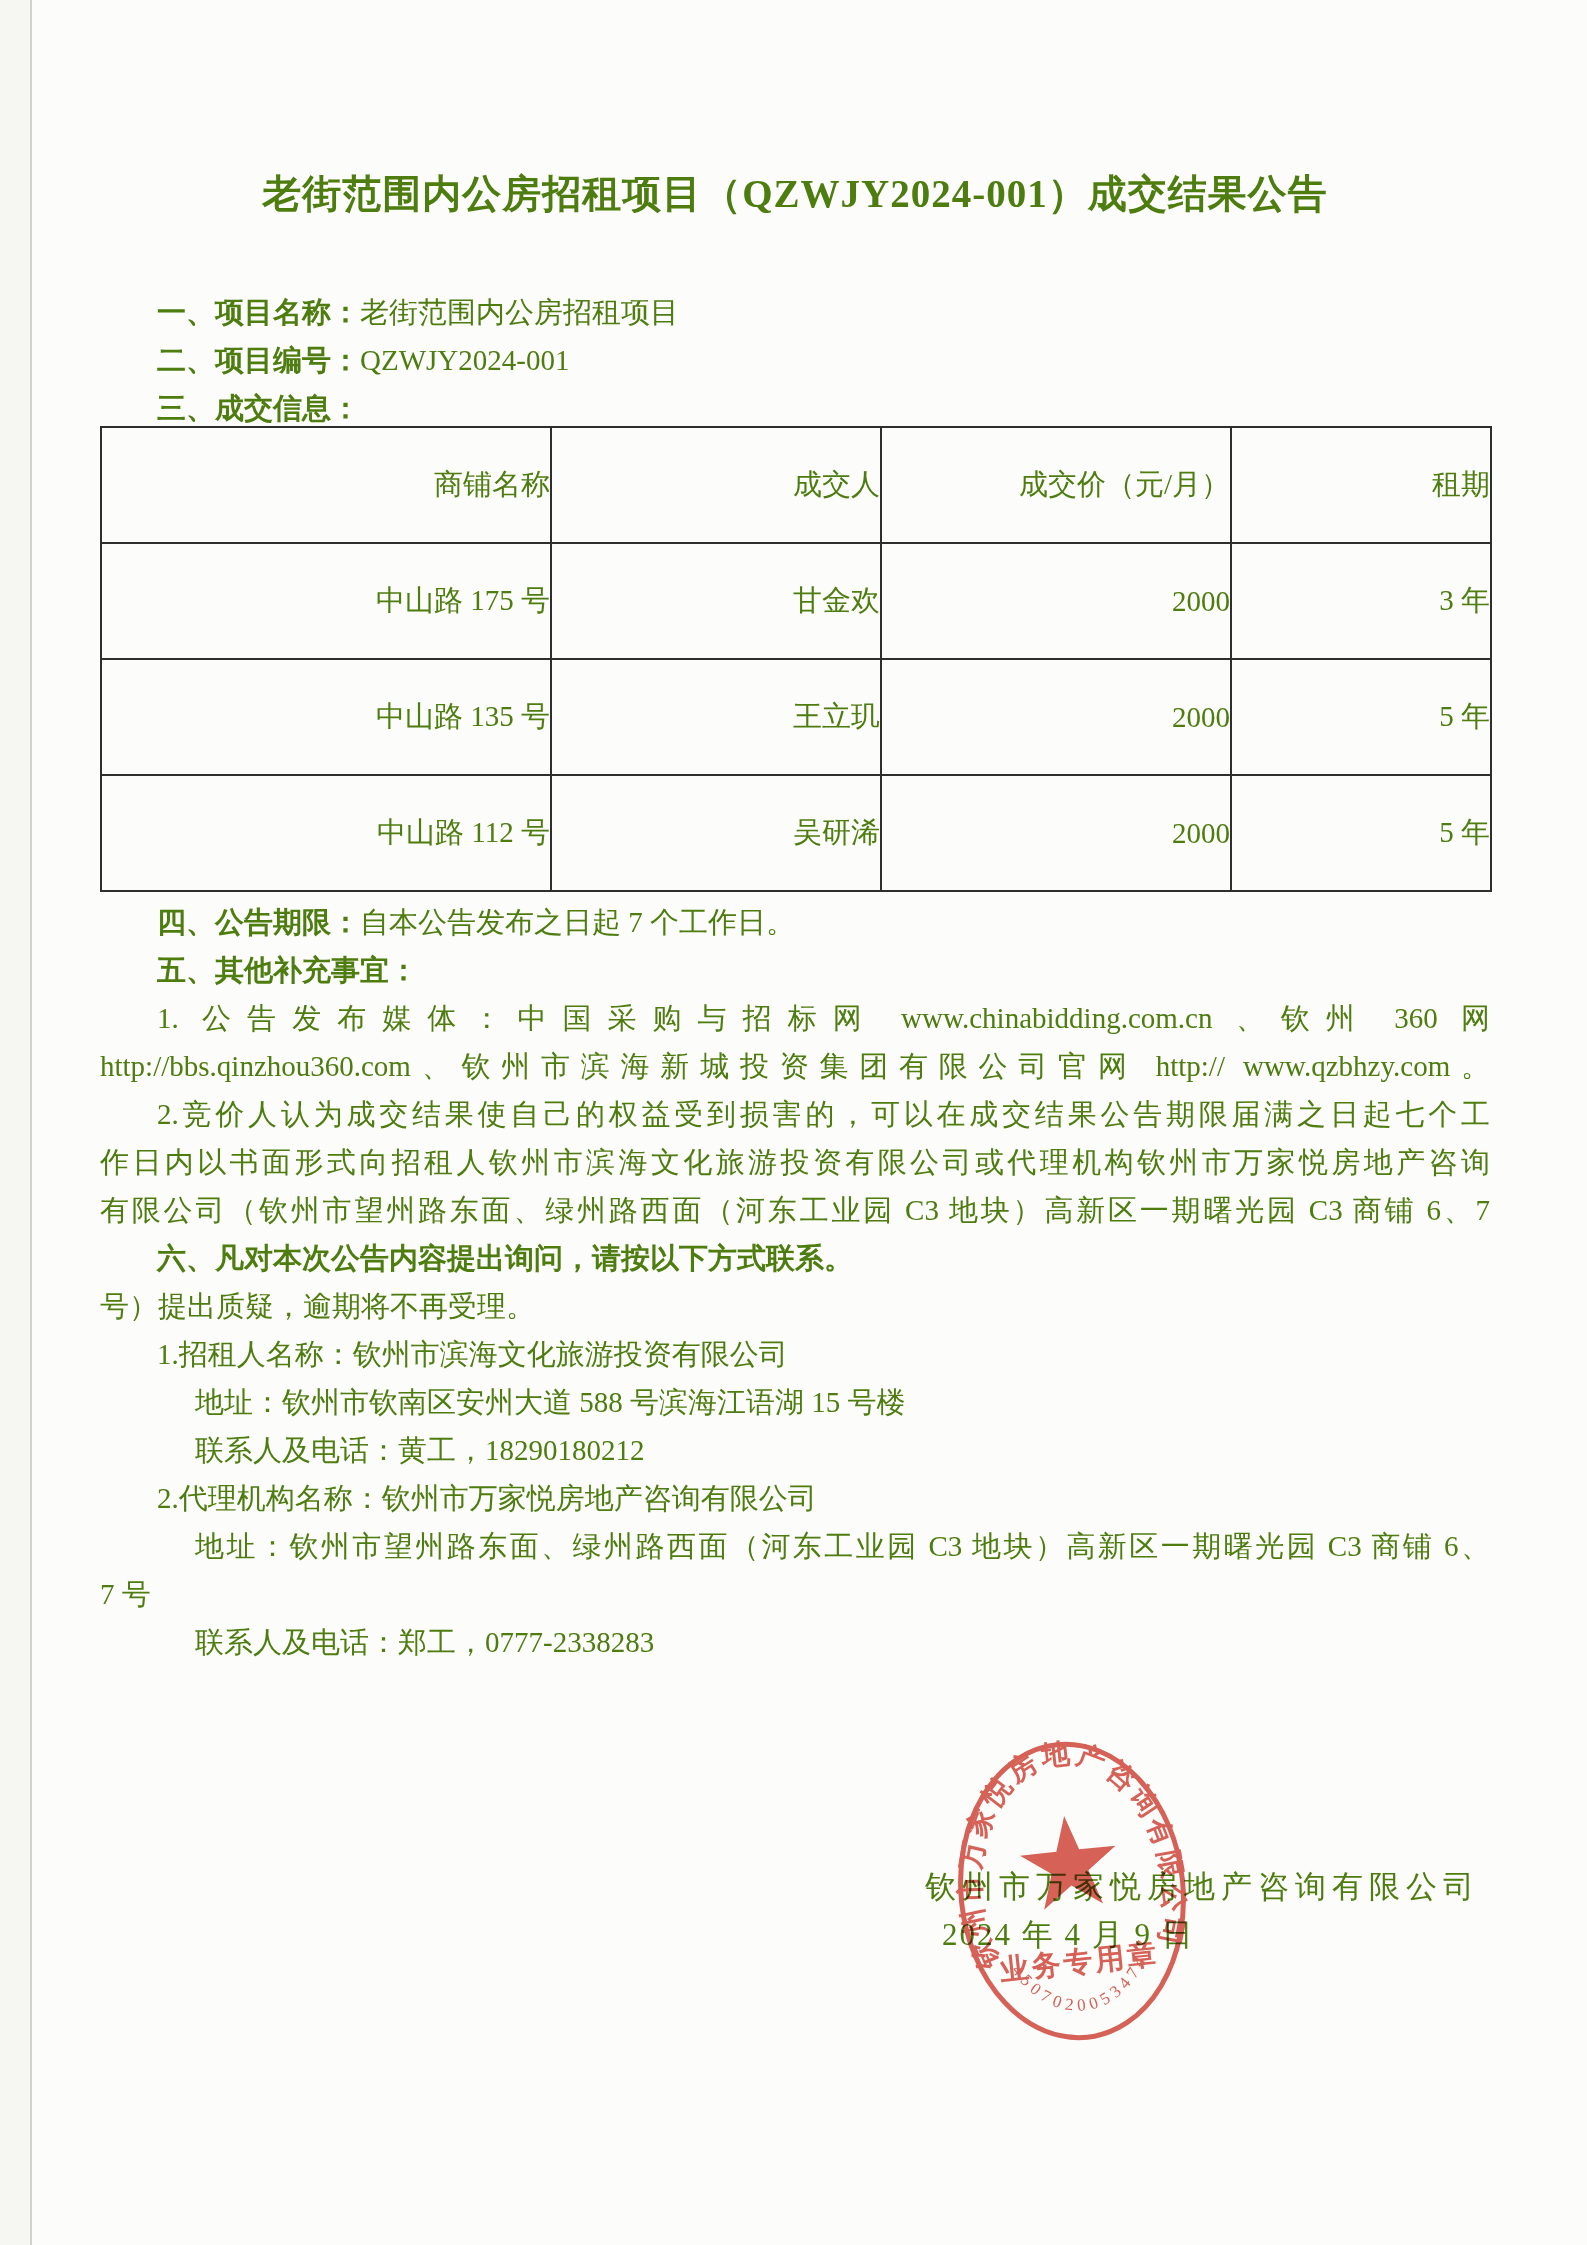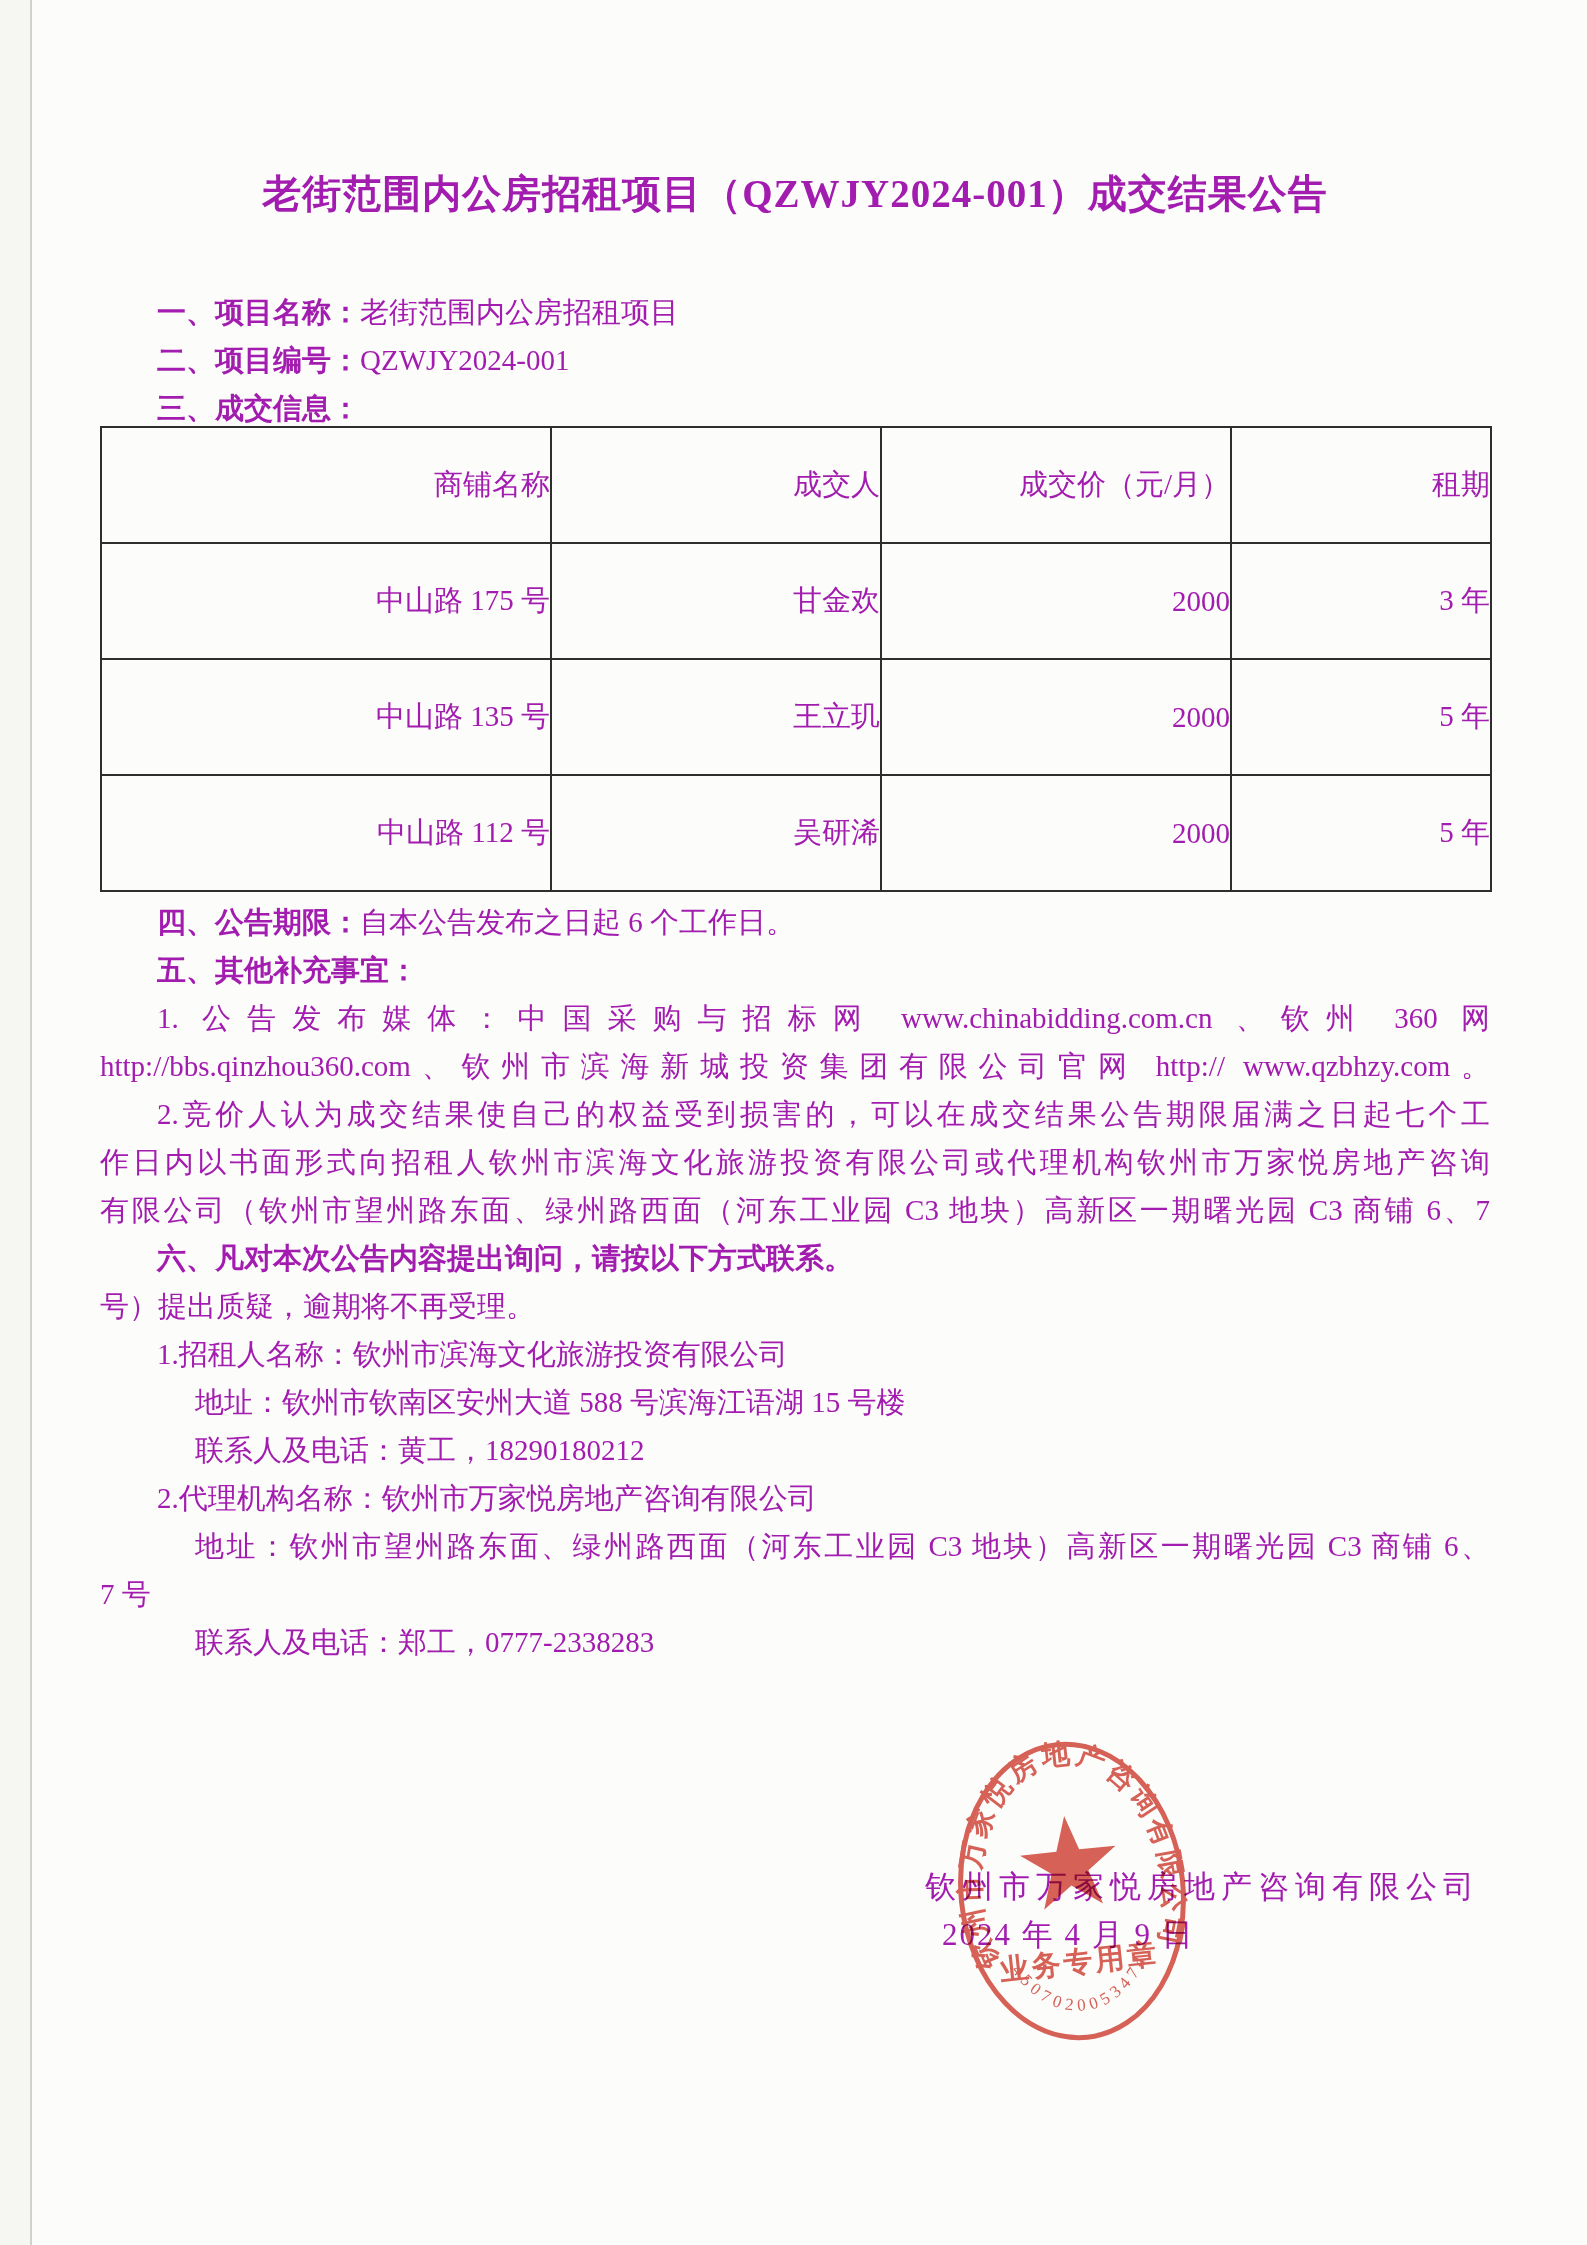--- a/index.html
+++ b/index.html
@@ -3,21 +3,21 @@
 <meta charset="utf-8">
 <style>
   html, body { margin: 0; padding: 0; background: #ffffff; }
   .page {
     position: relative;
     width: 1587px;
     height: 2245px;
     background: #fcfcfa;
     overflow: hidden;
     font-family: "Liberation Serif", "DejaVu Serif", serif;
-    color: #a21caf;
+    color: #4d7c0f;
   }
   .scan-edge-left {
     position: absolute;
     left: 0; top: 0;
     width: 30px; height: 100%;
     background: #f6f6f2;
     border-right: 2px solid #d2d2cc;
   }
   .content {
     position: relative;
@@ -143,21 +143,21 @@
           <tr>
             <td>中山路 112 号</td>
             <td>吴研浠</td>
             <td>2000</td>
             <td>5 年</td>
           </tr>
         </tbody>
     </table>
 
     <div class="after-table">
-      <div class="line ind1"><span class="lbl">四、公告期限：</span><span>自本公告发布之日起 6 个工作日。</span></div>
+      <div class="line ind1"><span class="lbl">四、公告期限：</span><span>自本公告发布之日起 7 个工作日。</span></div>
       <div class="line ind1"><span class="lbl">五、其他补充事宜：</span></div>
       <div class="line ind1 just">1. 公告发布媒体：中国采购与招标网 www.chinabidding.com.cn 、钦州 360 网</div>
       <div class="line just">http://bbs.qinzhou360.com、钦州市滨海新城投资集团有限公司官网 http:// www.qzbhzy.com。</div>
       <div class="line ind1 just">2.竞价人认为成交结果使自己的权益受到损害的，可以在成交结果公告期限届满之日起七个工</div>
       <div class="line just">作日内以书面形式向招租人钦州市滨海文化旅游投资有限公司或代理机构钦州市万家悦房地产咨询</div>
       <div class="line just">有限公司（钦州市望州路东面、绿州路西面（河东工业园 C3 地块）高新区一期曙光园 C3 商铺 6、7</div>
       <div class="line ind1"><span class="lbl">六、凡对本次公告内容提出询问，请按以下方式联系。</span></div>
       <div class="line">号）提出质疑，逾期将不再受理。</div>
       <div class="line ind1">1.招租人名称：钦州市滨海文化旅游投资有限公司</div>
       <div class="line ind2">地址：钦州市钦南区安州大道 588 号滨海江语湖 15 号楼</div>

